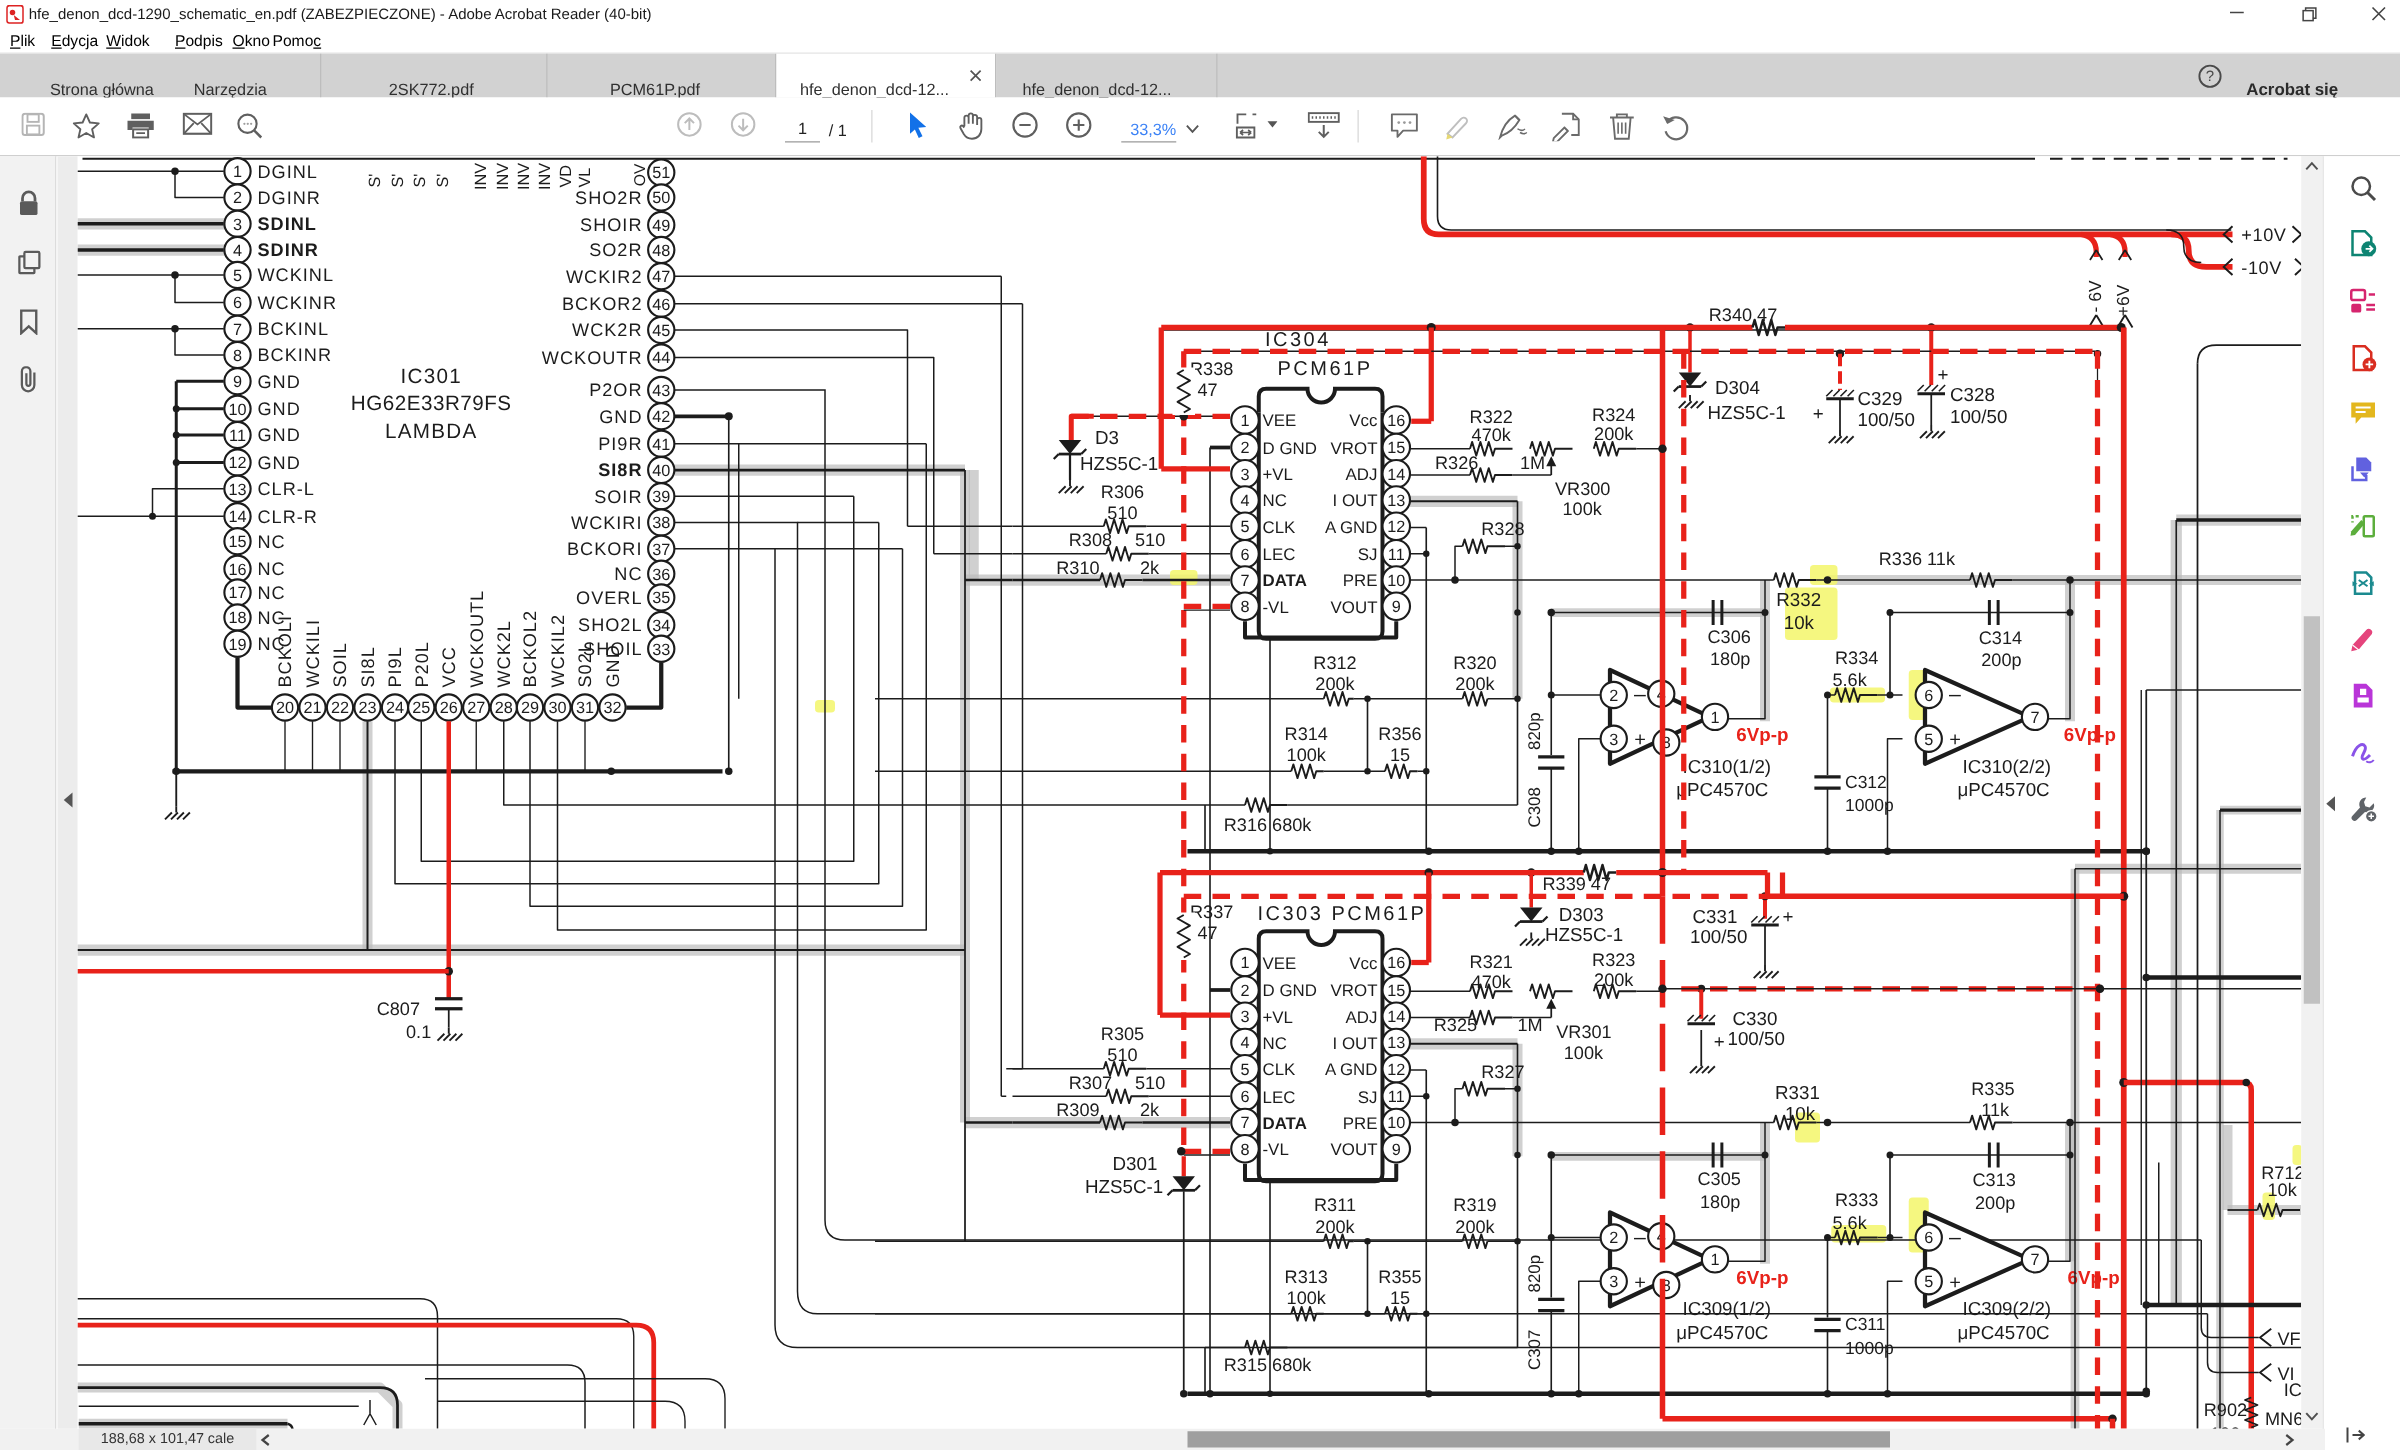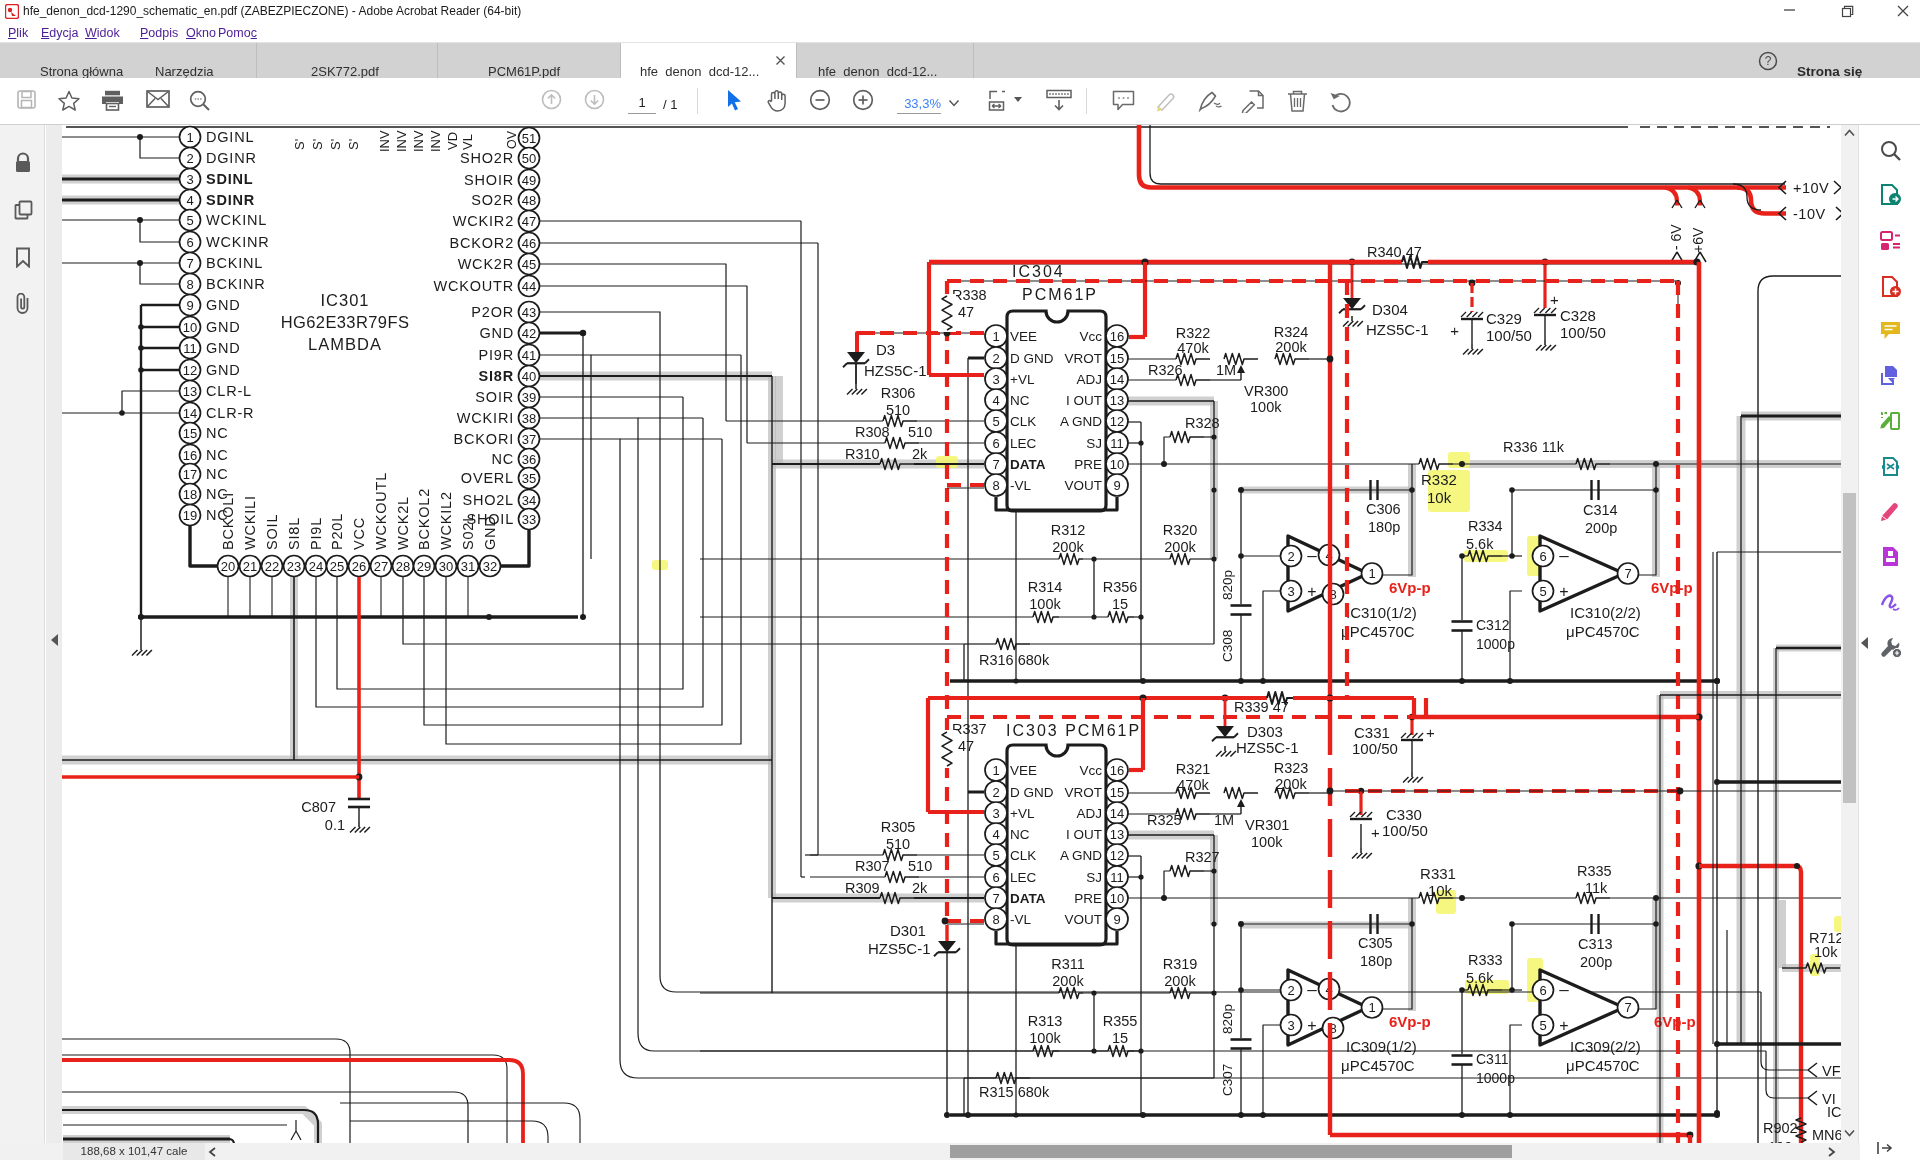--- a/index.html
+++ b/index.html
@@ -4,21 +4,21 @@
 <style>
   * { margin:0; padding:0; box-sizing:border-box; }
   html,body { width:1920px; height:1160px; overflow:hidden; background:#fff;
     font-family:"Liberation Sans", sans-serif; }
   .abs { position:absolute; }
   
   #titlebar { position:absolute; left:0; top:0; width:1920px; height:23px; background:#fff; }
   #titletext { position:absolute; left:23px; top:4px; font-size:12px; color:#1a1a1a; }
   
   #menubar { position:absolute; left:0; top:23px; width:1920px; height:20px; background:#fff;
-    border-bottom:1px solid #e3e3e3; font-size:12.5px; color:#4c1d95; }
+    border-bottom:1px solid #e3e3e3; font-size:12.5px; color:#000000; }
   #menubar span { position:absolute; top:3px; }
   #menubar u { text-decoration:underline; }
   
   #tabbar { position:absolute; left:0; top:43px; width:1920px; height:35px; background:#d2d2d2; }
   .tabtxt { position:absolute; top:21px; font-size:13px; color:#303030; }
   .tabsep { position:absolute; top:0; width:1px; height:35px; background:#bdbdbd; }
   #activetab { position:absolute; left:620px; top:0; width:177px; height:35px; background:#fff;
     border-left:1px solid #bdbdbd; border-right:1px solid #bdbdbd; }
   
   #toolbar { position:absolute; left:0; top:78px; width:1920px; height:47px; background:#fff;
@@ -43,21 +43,21 @@
 </style>
 </head>
 <body>
 
 <div id="titlebar">
   <svg class="abs" style="left:5px;top:4px" width="14" height="15" viewBox="0 0 14 15">
     <rect x="0.5" y="0.5" width="13" height="14" rx="2" fill="#fff" stroke="#d22" stroke-width="1.4"></rect>
     <circle cx="5" cy="6" r="2.2" fill="#d22"></circle>
       <path d="M6 8 L11 12 L7 12 Z" fill="#d22"></path>
   </svg>
-  <div id="titletext">hfe_denon_dcd-1290_schematic_en.pdf (ZABEZPIECZONE) - Adobe Acrobat Reader (64-bit)</div>
+  <div id="titletext">hfe_denon_dcd-1290_schematic_en.pdf (ZABEZPIECZONE) - Adobe Acrobat Reader (40-bit)</div>
   <svg class="abs" style="left:1782px;top:4px" width="130" height="16" viewBox="0 0 130 16">
     <line x1="2" y1="6" x2="13" y2="6" stroke="#444" stroke-width="1.3"></line>
     <rect x="60.5" y="4.5" width="8" height="8" fill="none" stroke="#444" stroke-width="1.2"></rect>
     <path d="M62.5 4.5 v-2.2 h8.2 v8.2 h-2.4" fill="none" stroke="#444" stroke-width="1.2"></path>
     <path d="M116 2 L126 12 M126 2 L116 12" stroke="#444" stroke-width="1.3"></path>
   </svg>
 </div>
 
 <div id="menubar">
   <span style="left:8px"><u>P</u>lik</span>
@@ -79,21 +79,21 @@
   <div class="tabtxt" style="left:640px">hfe_denon_dcd-12...</div>
   <svg class="abs" style="left:775px;top:12px" width="11" height="11" viewBox="0 0 11 11">
     <path d="M1.5 1.5 L9.5 9.5 M9.5 1.5 L1.5 9.5" stroke="#555" stroke-width="1.4"></path>
     </svg>
   <div class="tabsep" style="left:973px"></div>
   <div class="tabtxt" style="left:818px">hfe_denon_dcd-12...</div>
   <svg class="abs" style="left:1758px;top:8px" width="20" height="20" viewBox="0 0 20 20">
     <circle cx="10" cy="10" r="8.5" fill="none" stroke="#4a4a4a" stroke-width="1.5"></circle>
     <text x="10" y="14" font-size="12" text-anchor="middle" fill="#4a4a4a">?</text>
     </svg>
-  <div class="tabtxt" style="left:1797px;font-size:13.5px;color:#2b2b2b;font-weight:700">Strona się</div>
+  <div class="tabtxt" style="left:1797px;font-size:13.5px;color:#2b2b2b;font-weight:700">Acrobat się</div>
 </div>
 
 <div id="toolbar">
   <svg class="ticon" style="left:17px" width="19" height="19" viewBox="0 0 19 19">
     <rect x="1" y="1" width="17" height="17" rx="2" fill="none" stroke="#b5b5b5" stroke-width="1.6"></rect>
     <rect x="5" y="1.5" width="9" height="6" fill="none" stroke="#b5b5b5" stroke-width="1.5"></rect>
     <rect x="4.5" y="10.5" width="10" height="7" fill="none" stroke="#b5b5b5" stroke-width="1.5"></rect>
   </svg>
   <svg class="ticon" style="left:58px" width="22" height="21" viewBox="0 0 22 21">
     <path d="M11 1.5 L13.9 8 L21 8.7 L15.7 13.4 L17.2 20 L11 16.4 L4.8 20 L6.3 13.4 L1 8.7 L8.1 8 Z" fill="none" stroke="#5f5f5f" stroke-width="1.5" stroke-linejoin="round"></path>

